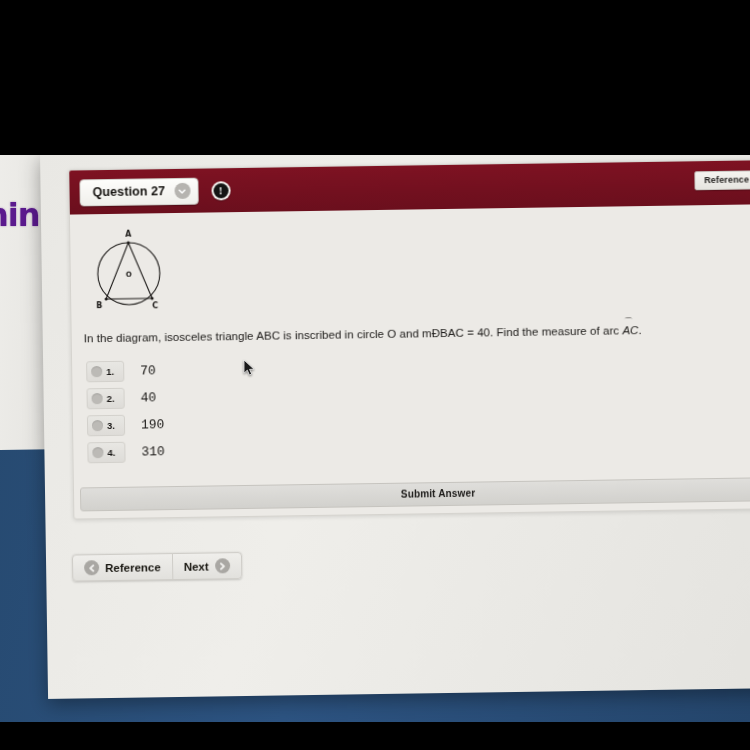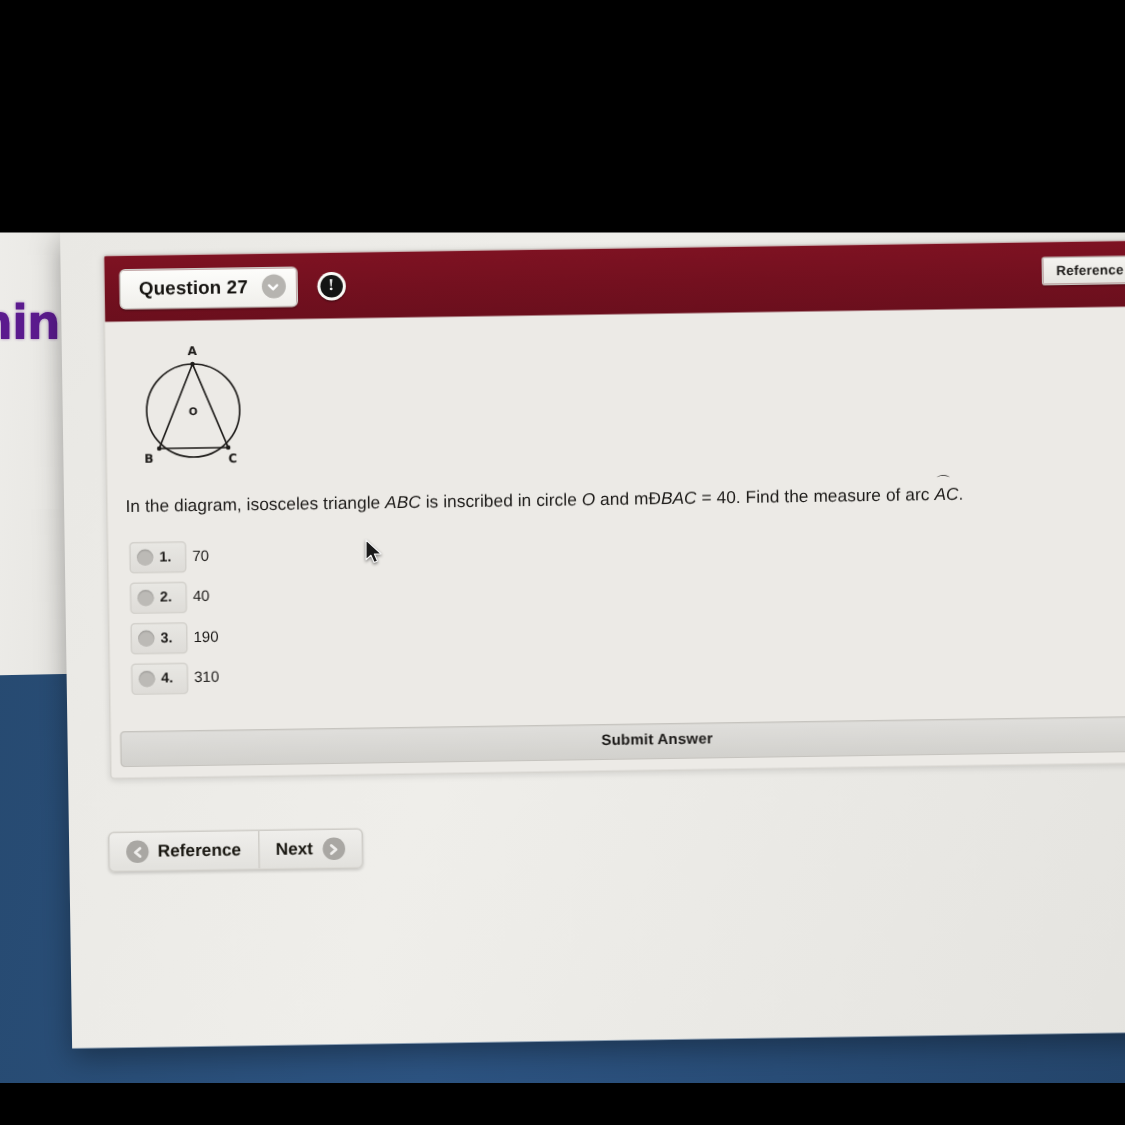--- a/index.html
+++ b/index.html
@@ -180,21 +180,21 @@
 
   
   #q-text {
     margin: 16px 0 0 12px;
     padding-right: 24px;
     font-size: 11.5px;
     line-height: 1.35;
     color: #1b1917;
     letter-spacing: .05px;
   }
-  #q-text .ital { font-style: italic; }
+  #q-text .ital { }
   .arc-term {
     display: inline-block;
     position: relative;
     font-style: italic;
     padding-top: 1px;
   }
   .arc-term .arc-cap {
     position: absolute;
     left: 1px; top: -5px;
     font-style: normal;
@@ -230,23 +230,24 @@
     background: #bcbab6;
     box-shadow: inset 0 1px 1px rgba(0,0,0,.14);
     flex: 0 0 auto;
   }
   .choice-num {
     font-size: 9.5px;
     font-weight: 700;
     color: #1c1a18;
   }
   .choice-val {
-    margin-left: 4px;
-    font-size: 10px;
+    margin-left: 16px;
+    font-size: 13px;
     color: #1b1917;
+    font-family: Liberation Mono, monospace;
   }
 
   
   #submit-wrap {
     margin: 24px 6px 7px 6px;
   }
   #submit-btn {
     height: 24px;
     background: linear-gradient(180deg,#dfdedb 0%,#d2d1cd 100%);
     border: 1px solid #c6c4bf;

